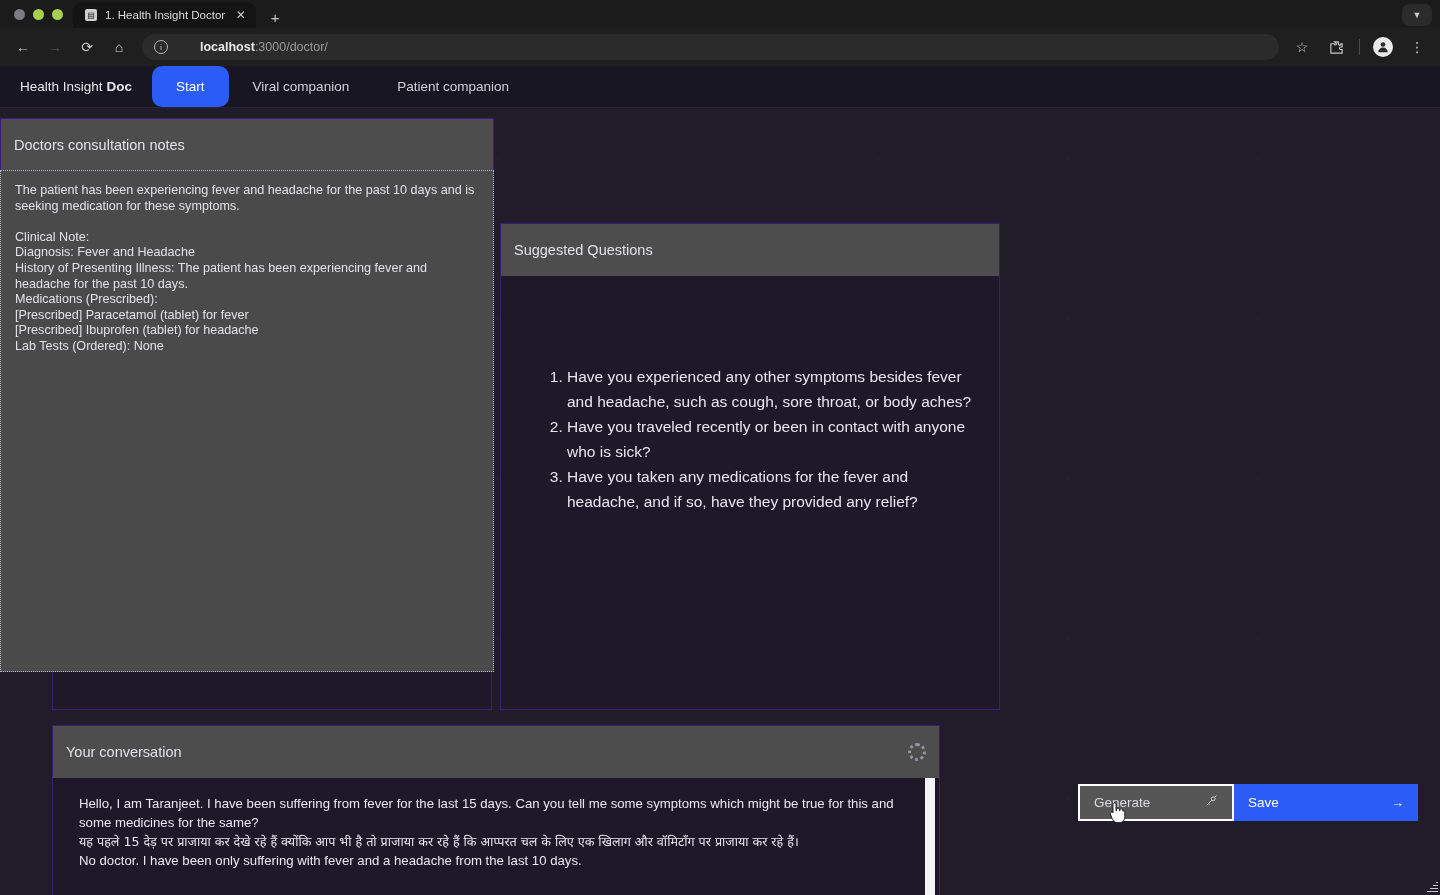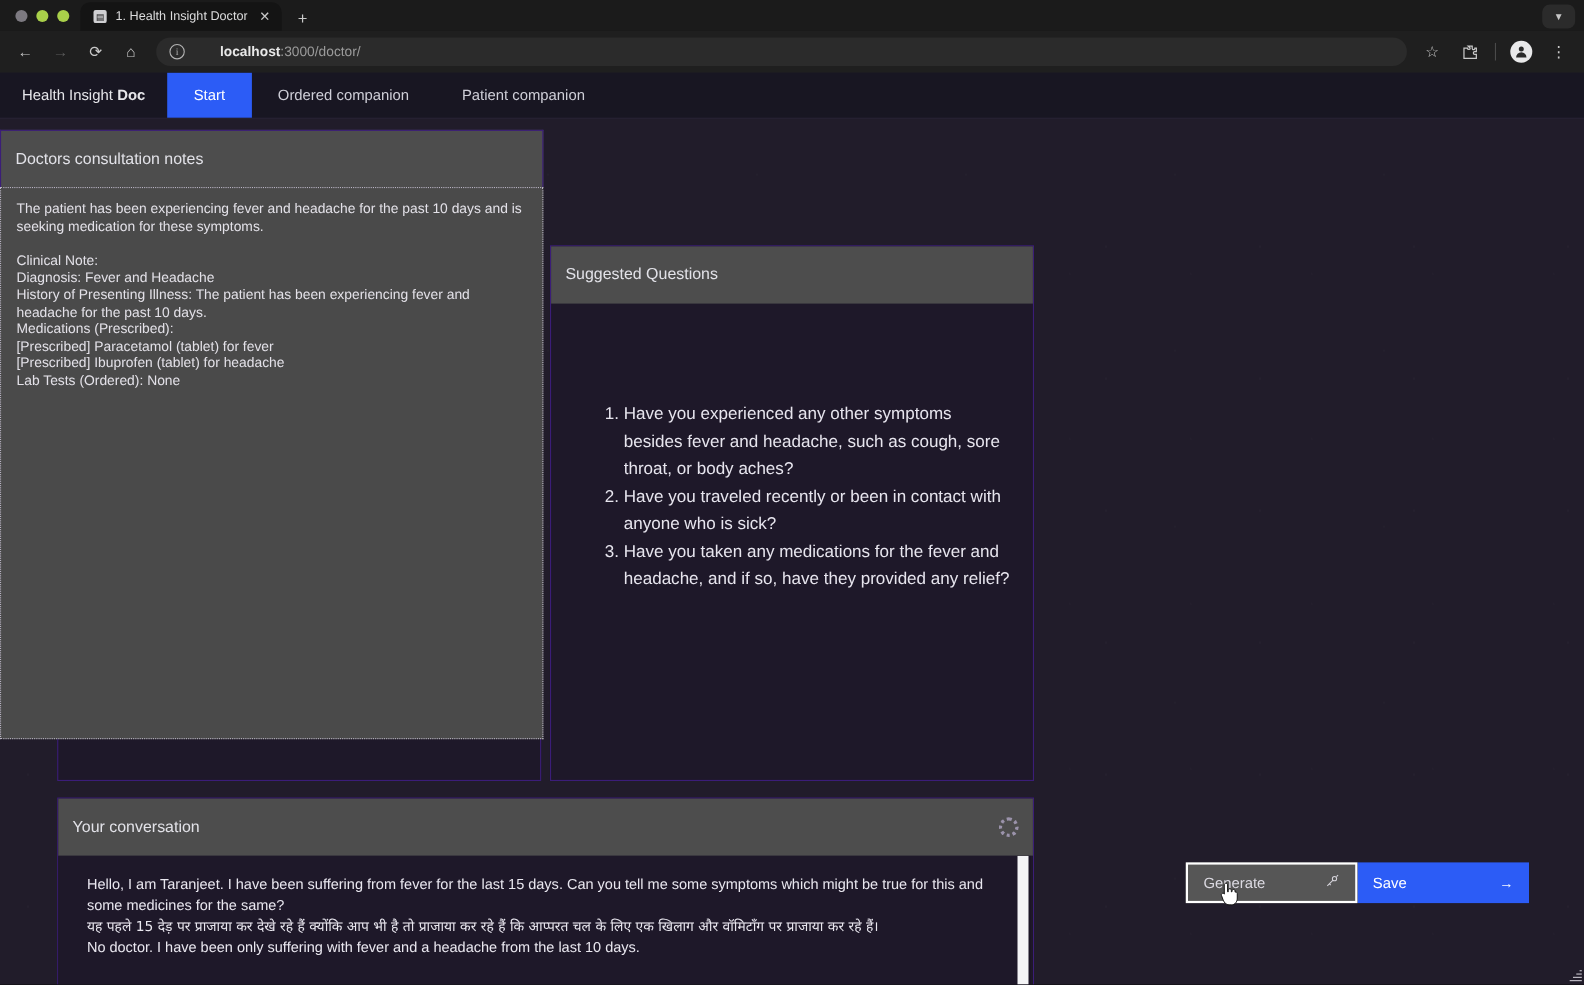--- a/index.html
+++ b/index.html
@@ -67,39 +67,39 @@
     background-size: 140px 120px, 190px 160px, 110px 150px;
   }
 
   .appnav {
     height:42px; background:#181622; display:flex; align-items:stretch;
     border-bottom:1px solid #2a2336;
   }
   .brand { display:flex; align-items:center; padding:0 20px; font-size:13.5px; color:#e6e6ea; white-space:nowrap; }
   .brand b { font-weight:700; margin-left:4px; }
   .navitem { display:flex; align-items:center; padding:0 24px; font-size:13.5px; color:#cfcfd8; white-space:nowrap; }
-  .navitem.active { background:#2c5cf6; color:#fff; }
+  .navitem.active { background:#2c5cf6; color:#fff;border-radius:10px; }
 
   .content { position:absolute; top:42px; left:0; right:0; bottom:0; padding:10px 0 0 0; }
 
   .panel { position:absolute; border:1px solid #3b1d78; background:#1e1829; }
   .panel-head {
     height:52px; background:#4d4d4d; display:flex; align-items:center;
     padding:0 13px; justify-content:space-between;
   }
   .panel-title { font-size:14.5px; color:#e2e2e8; }
   .spinner {
     width:18px; height:18px; border-radius:50%;
     border:3px dotted #9b93ab; flex:none;
   }
   .panel-body { padding:18px 20px; color:#e4e2ea;margin-top:48px; }
 
   
   #panel-diagnosis { left:52px; top:115px; width:440px; height:487px; }
-  #panel-questions  { left:500px; top:115px; width:440px; height:487px; }
+  #panel-questions  { left:500px; top:115px; width:500px; height:487px; }
   #panel-conversation { left:52px; top:617px; width:888px; height:242px; }
   #panel-notes { left:946px; top:115px; width:494px; height:556px; border:none; background:transparent; }
 
   ol.numlist { list-style: decimal; margin:0; padding-left:46px; }
   ol.numlist li { font-size:15.5px; line-height:25px; color:#e7e5ee; margin-bottom:0; }
   ol.numlist.dx { padding-top:22px; }
   ol.numlist.dx li { margin-bottom:2px; }
   ol.numlist.qs { padding-top:22px; padding-left:46px; }
   ol.numlist.qs li { margin-bottom:0; line-height:25px; }
 
@@ -113,21 +113,21 @@
   }
   .resize-grip { position:absolute; right:2px; bottom:2px; width:12px; height:12px; }
   .resize-grip i { position:absolute; right:0; background:#c9c6cf; height:1px; display:block; }
 
   .btnrow { position:absolute; left:1078px; top:676px; display:flex;justify-content:center; }
   .btn {
     height:37px; display:flex; align-items:center; justify-content:space-between;
     font-size:13.5px; padding:0 14px; gap:40px;
   }
   .btn-generate { width:156px; background:#565656; color:#dcdae2; border:2px solid #ffffff; position:relative; }
-  .btn-save { width:156px; background:#2c5cf6; color:#ffffff; }
+  .btn-save { width:184px; background:#2c5cf6; color:#ffffff; }
   .btn .ico { font-size:13px; opacity:.95; }
 
   
   .conv-body {
     position:relative; height:189px; background:#1e1829; padding:16px 22px 0 26px;
     overflow:hidden;
   }
   .conv-line { font-size:13.2px; line-height:19px; color:#e9e7ef; }
   .conv-line.hi { font-family:"DejaVu Sans", sans-serif; font-size:12.6px; }
   .conv-scroll {
@@ -188,21 +188,21 @@
   </div>
 
   <div class="page">
 
     <div class="appnav">
       <div class="brand">
         <span>Health Insight</span>
           <b>Doc</b>
       </div>
       <div class="navitem active">Start</div>
-      <div class="navitem">Ordered companion</div>
+      <div class="navitem">Viral companion</div>
       <div class="navitem">Patient companion</div>
     </div>
 
     <div class="content">
 
       <div class="panel" id="panel-diagnosis">
         <div class="panel-head">
           <span class="panel-title">Potential Diagnosis</span>
         </div>
         <div class="panel-body">

